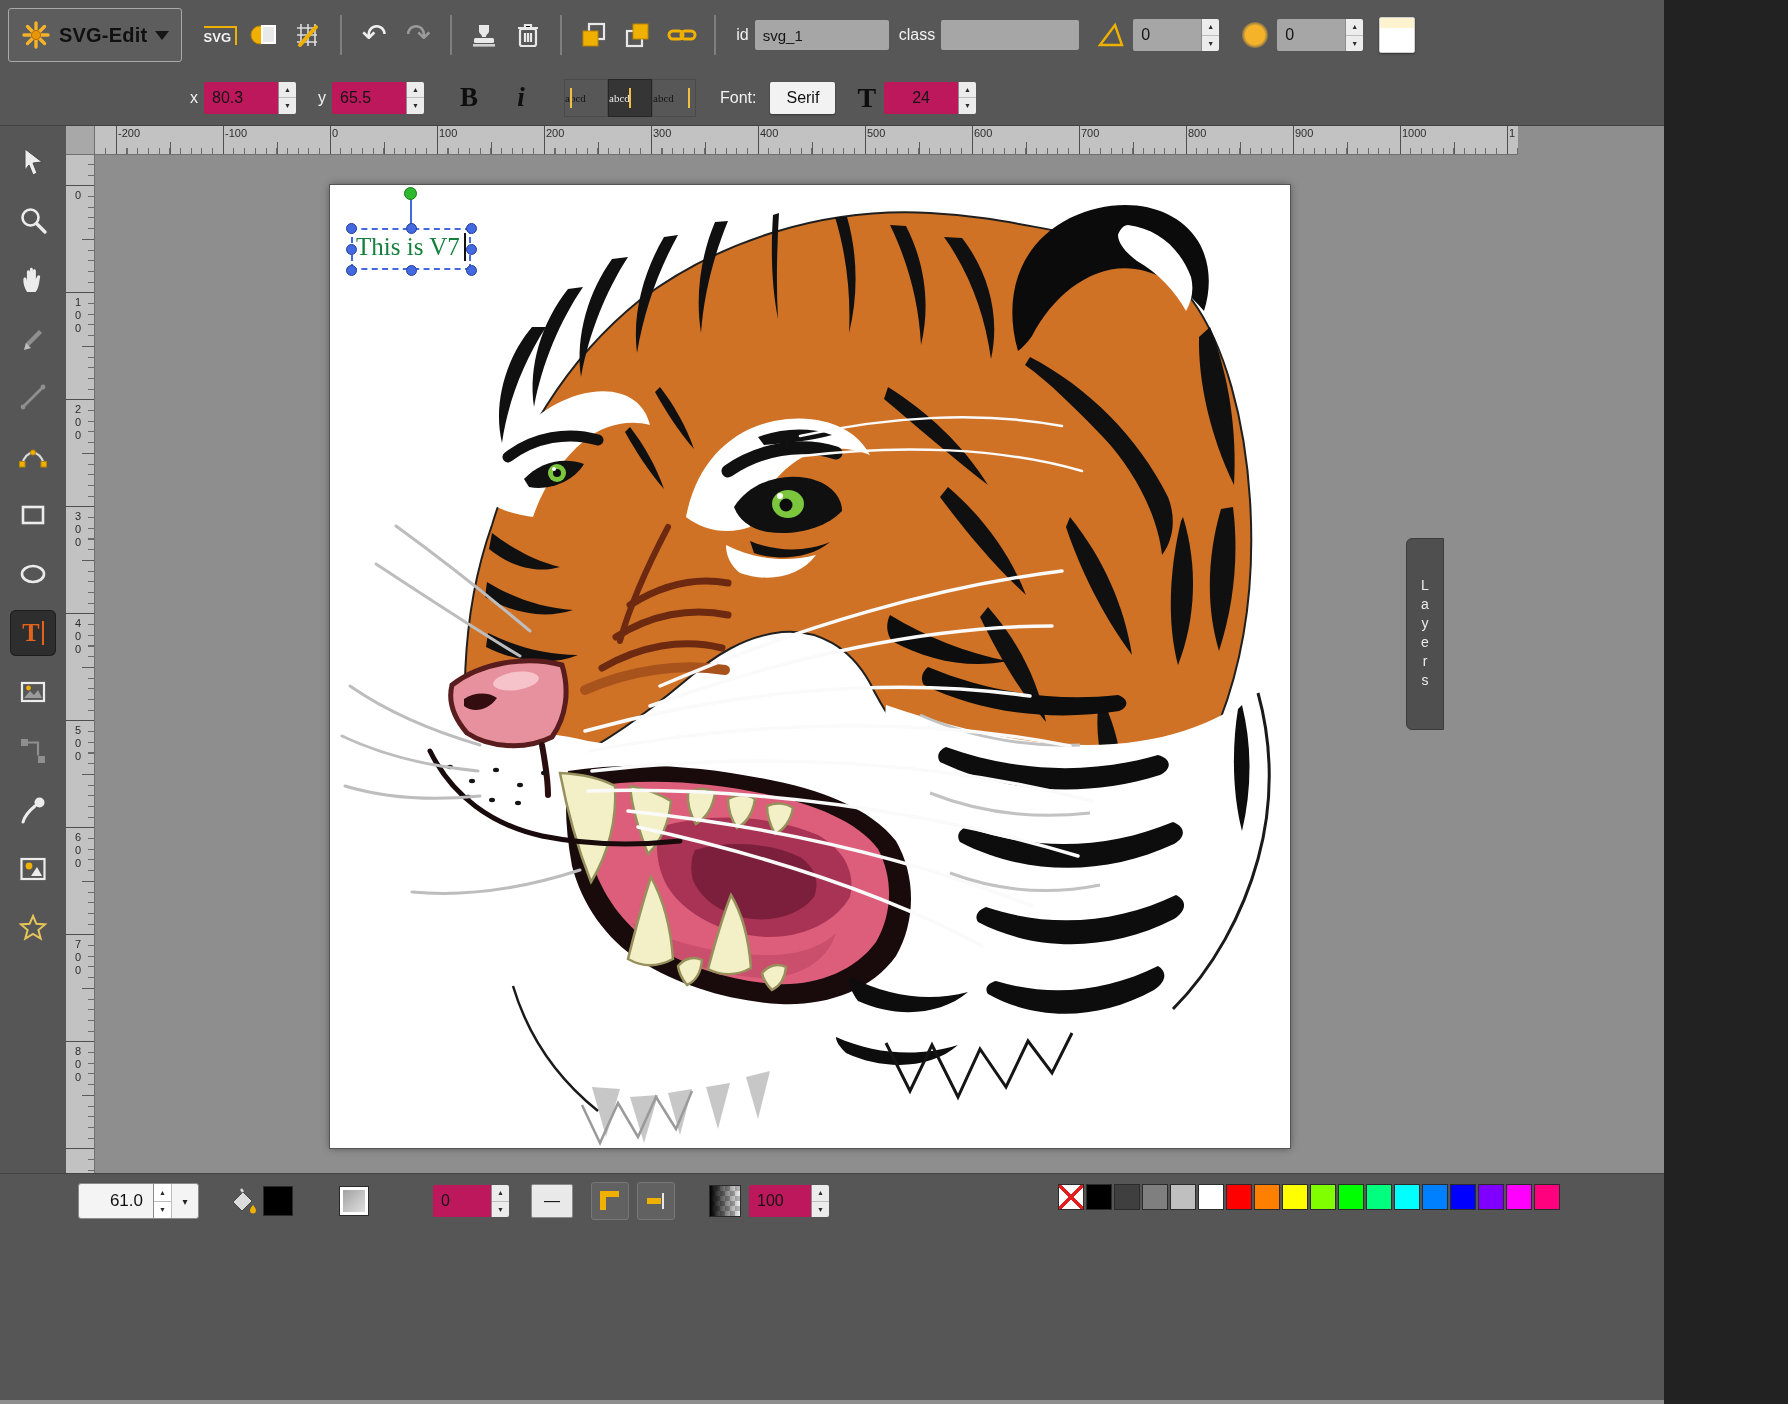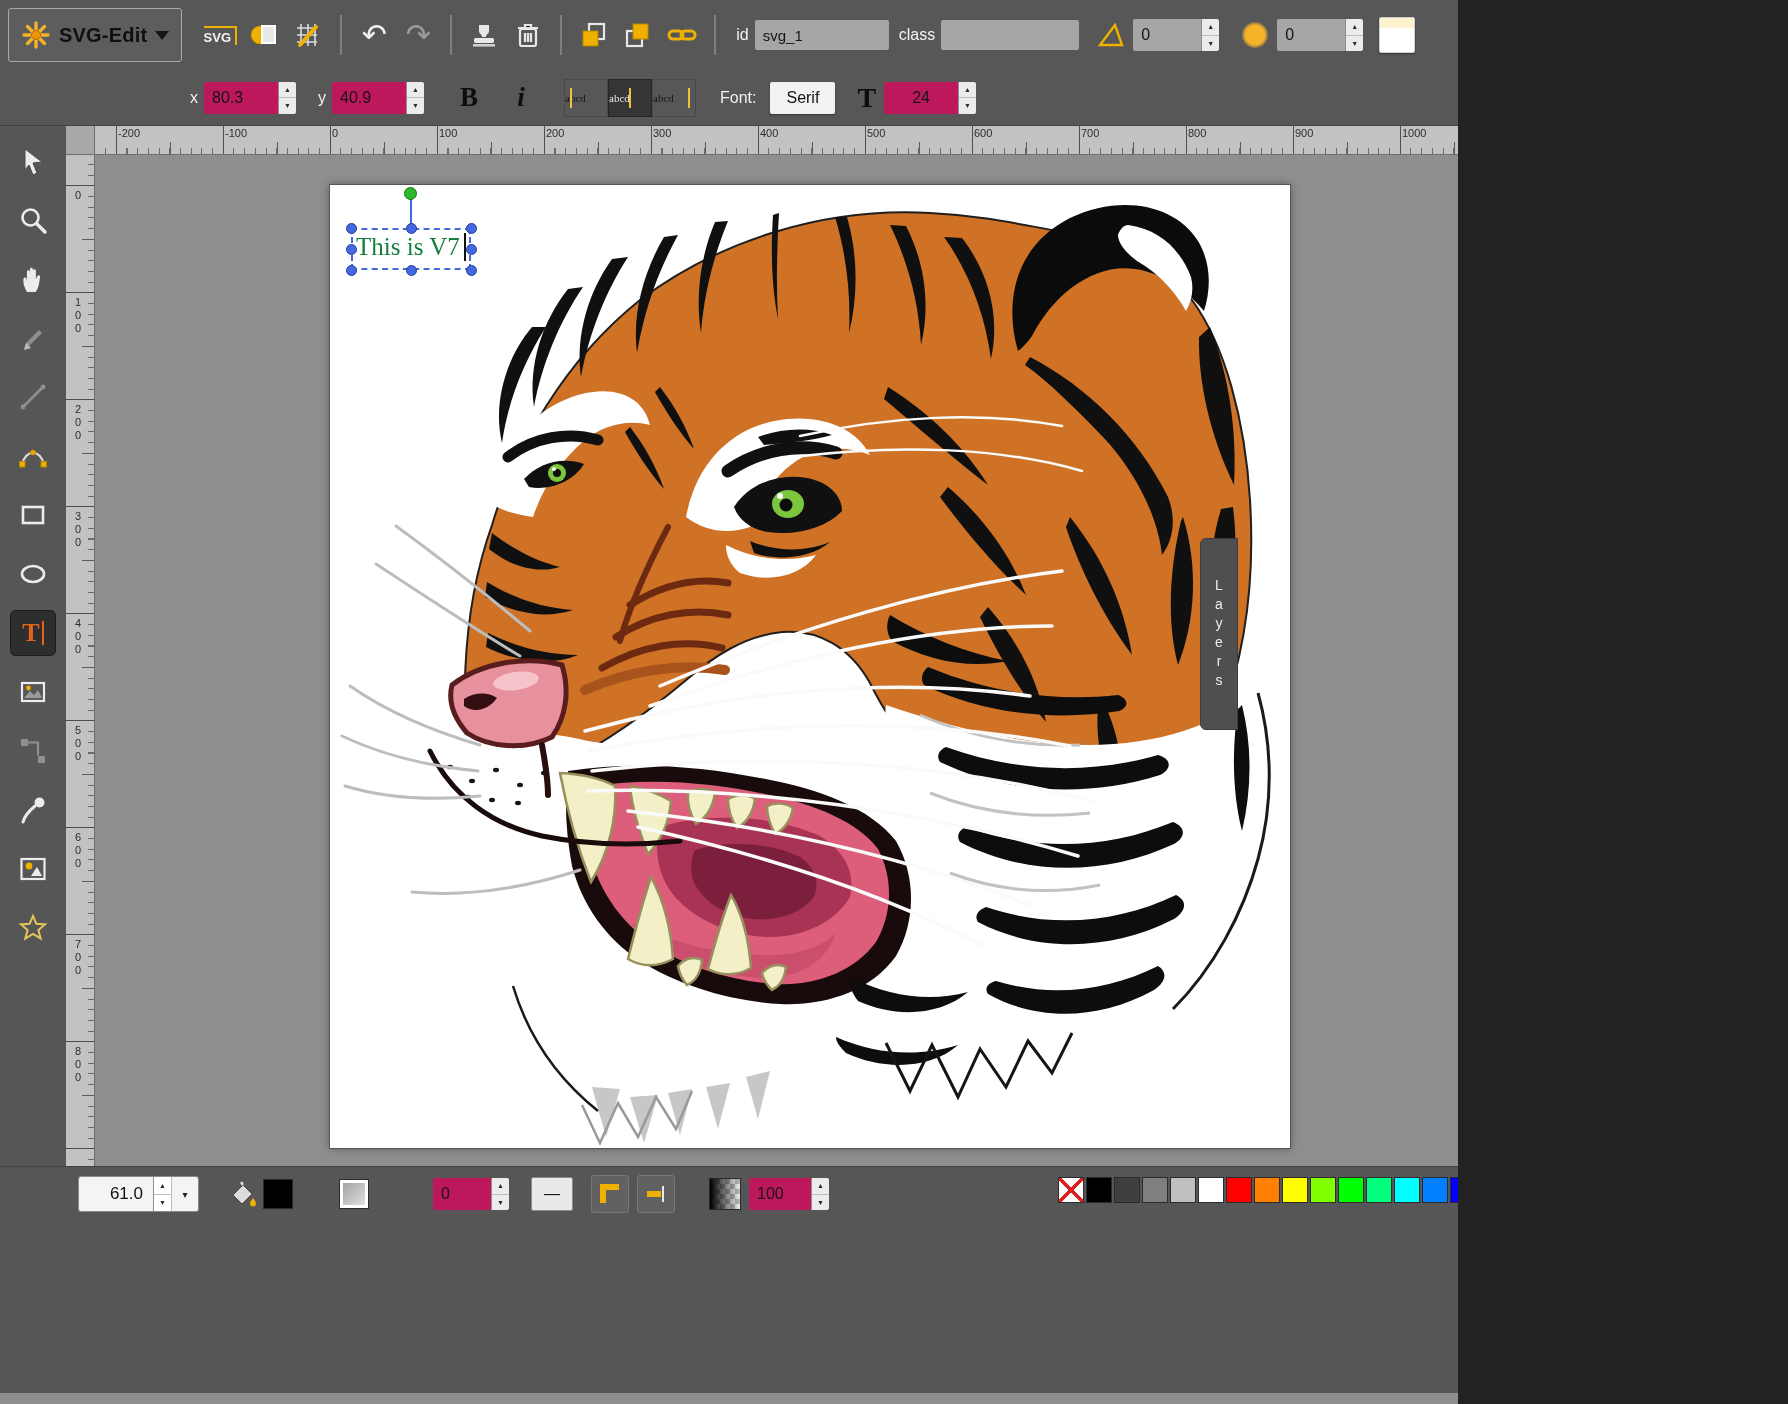--- a/index.html
+++ b/index.html
@@ -1,16 +1,16 @@
 <!DOCTYPE html>
 <html><head>
 <meta charset="utf-8">
 <style>
   html,body{margin:0;padding:0;background:#222;}
-  #app{position:relative;width:1458px;height:1404px;overflow:hidden;
+  #app{position:relative;width:1664px;height:1404px;overflow:hidden;
        font-family:"Liberation Sans",sans-serif;background:#8e8e8e;user-select:none;}
 
   
   .tb1{position:absolute;left:0;top:0;width:100%;height:70px;background:#575757;
        border-bottom:1px solid #484848;display:flex;align-items:center;z-index:30;}
   .tb2{position:absolute;left:0;top:70px;width:100%;height:56px;background:#575757;
        border-bottom:1px solid #424242;display:flex;align-items:center;padding-left:180px;box-sizing:border-box;z-index:30;}
   .menu-btn{display:flex;align-items:center;gap:8px;margin-left:8px;height:52px;padding:0 12px;
        background:#5d5d5d;border:1px solid #a9a9a9;border-radius:3px;cursor:pointer;}
   .menu-title{font-size:20px;color:#101010;font-weight:bold;letter-spacing:.2px;}
@@ -94,21 +94,21 @@
   .rot-handle{position:absolute;width:13px;height:13px;border-radius:50%;background:#2db82d;border:1px solid #157a15;box-sizing:border-box;}
   .rot-stem{position:absolute;width:2px;background:#4468e0;}
 
   
   .layers-flap{position:absolute;right:220px;top:538px;width:36px;height:190px;background:#4f4f4f;
       border:1px solid #3c3c3c;border-radius:6px 0 0 6px;display:flex;align-items:center;justify-content:center;
       cursor:pointer;z-index:20;}
   .layers-flap span{writing-mode:vertical-rl;text-orientation:upright;color:#ececec;font-size:14px;letter-spacing:3px;}
 
   
-  .tb3{position:absolute;left:0;bottom:11px;width:100%;height:226px;background:#565656;border-top:1px solid #434343;z-index:30;}
+  .tb3{position:absolute;left:0;bottom:4px;width:100%;height:226px;background:#565656;border-top:1px solid #434343;z-index:30;}
   .tb3-row{position:absolute;left:78px;top:8px;display:flex;align-items:center;height:38px;}
   .zoom-box{display:flex;align-items:stretch;height:34px;background:#f4f4f4;border:1px solid #8b8b8b;border-radius:3px;overflow:hidden;}
   .zoom-val{display:flex;align-items:center;padding:0 10px;font-size:17px;color:#101010;min-width:54px;justify-content:flex-end;}
   .zoom-caret{display:flex;align-items:center;justify-content:center;width:26px;border-left:1px solid #bdbdbd;font-size:10px;color:#222;cursor:pointer;}
   .swatch{width:30px;height:30px;border:1px solid #2a2a2a;box-sizing:border-box;}
   .stroke-swatch{background:linear-gradient(135deg,#9a9a9a,#e8e8e8);box-shadow:inset 0 0 0 3px #fff;}
   .mini-btn{width:36px;height:36px;display:flex;align-items:center;justify-content:center;background:#616161;
       border:1px solid #777;border-radius:3px;cursor:pointer;}
   .dash-box{width:40px;height:32px;background:#e9e9e9;border:1px solid #8b8b8b;border-radius:2px;
       display:flex;align-items:center;justify-content:center;font-size:16px;color:#111;cursor:pointer;}
@@ -241,21 +241,21 @@
     <span class="lbl">x</span>
     <div class="spinner">
       <span class="spin-val" style="min-width:58px">80.3</span>
       <span class="spin-btns">
         <span class="sb">▲</span>
         <span class="sb">▼</span>
       </span>
     </div>
     <span class="lbl" style="margin-left:22px">y</span>
     <div class="spinner">
-      <span class="spin-val" style="min-width:58px">40.9</span>
+      <span class="spin-val" style="min-width:58px">65.5</span>
       <span class="spin-btns">
         <span class="sb">▲</span>
         <span class="sb">▼</span>
       </span>
     </div>
 
     <div class="bi-btn" style="margin-left:26px">
       <span class="b-glyph">B</span>
     </div>
     <div class="bi-btn" style="margin-left:14px">

